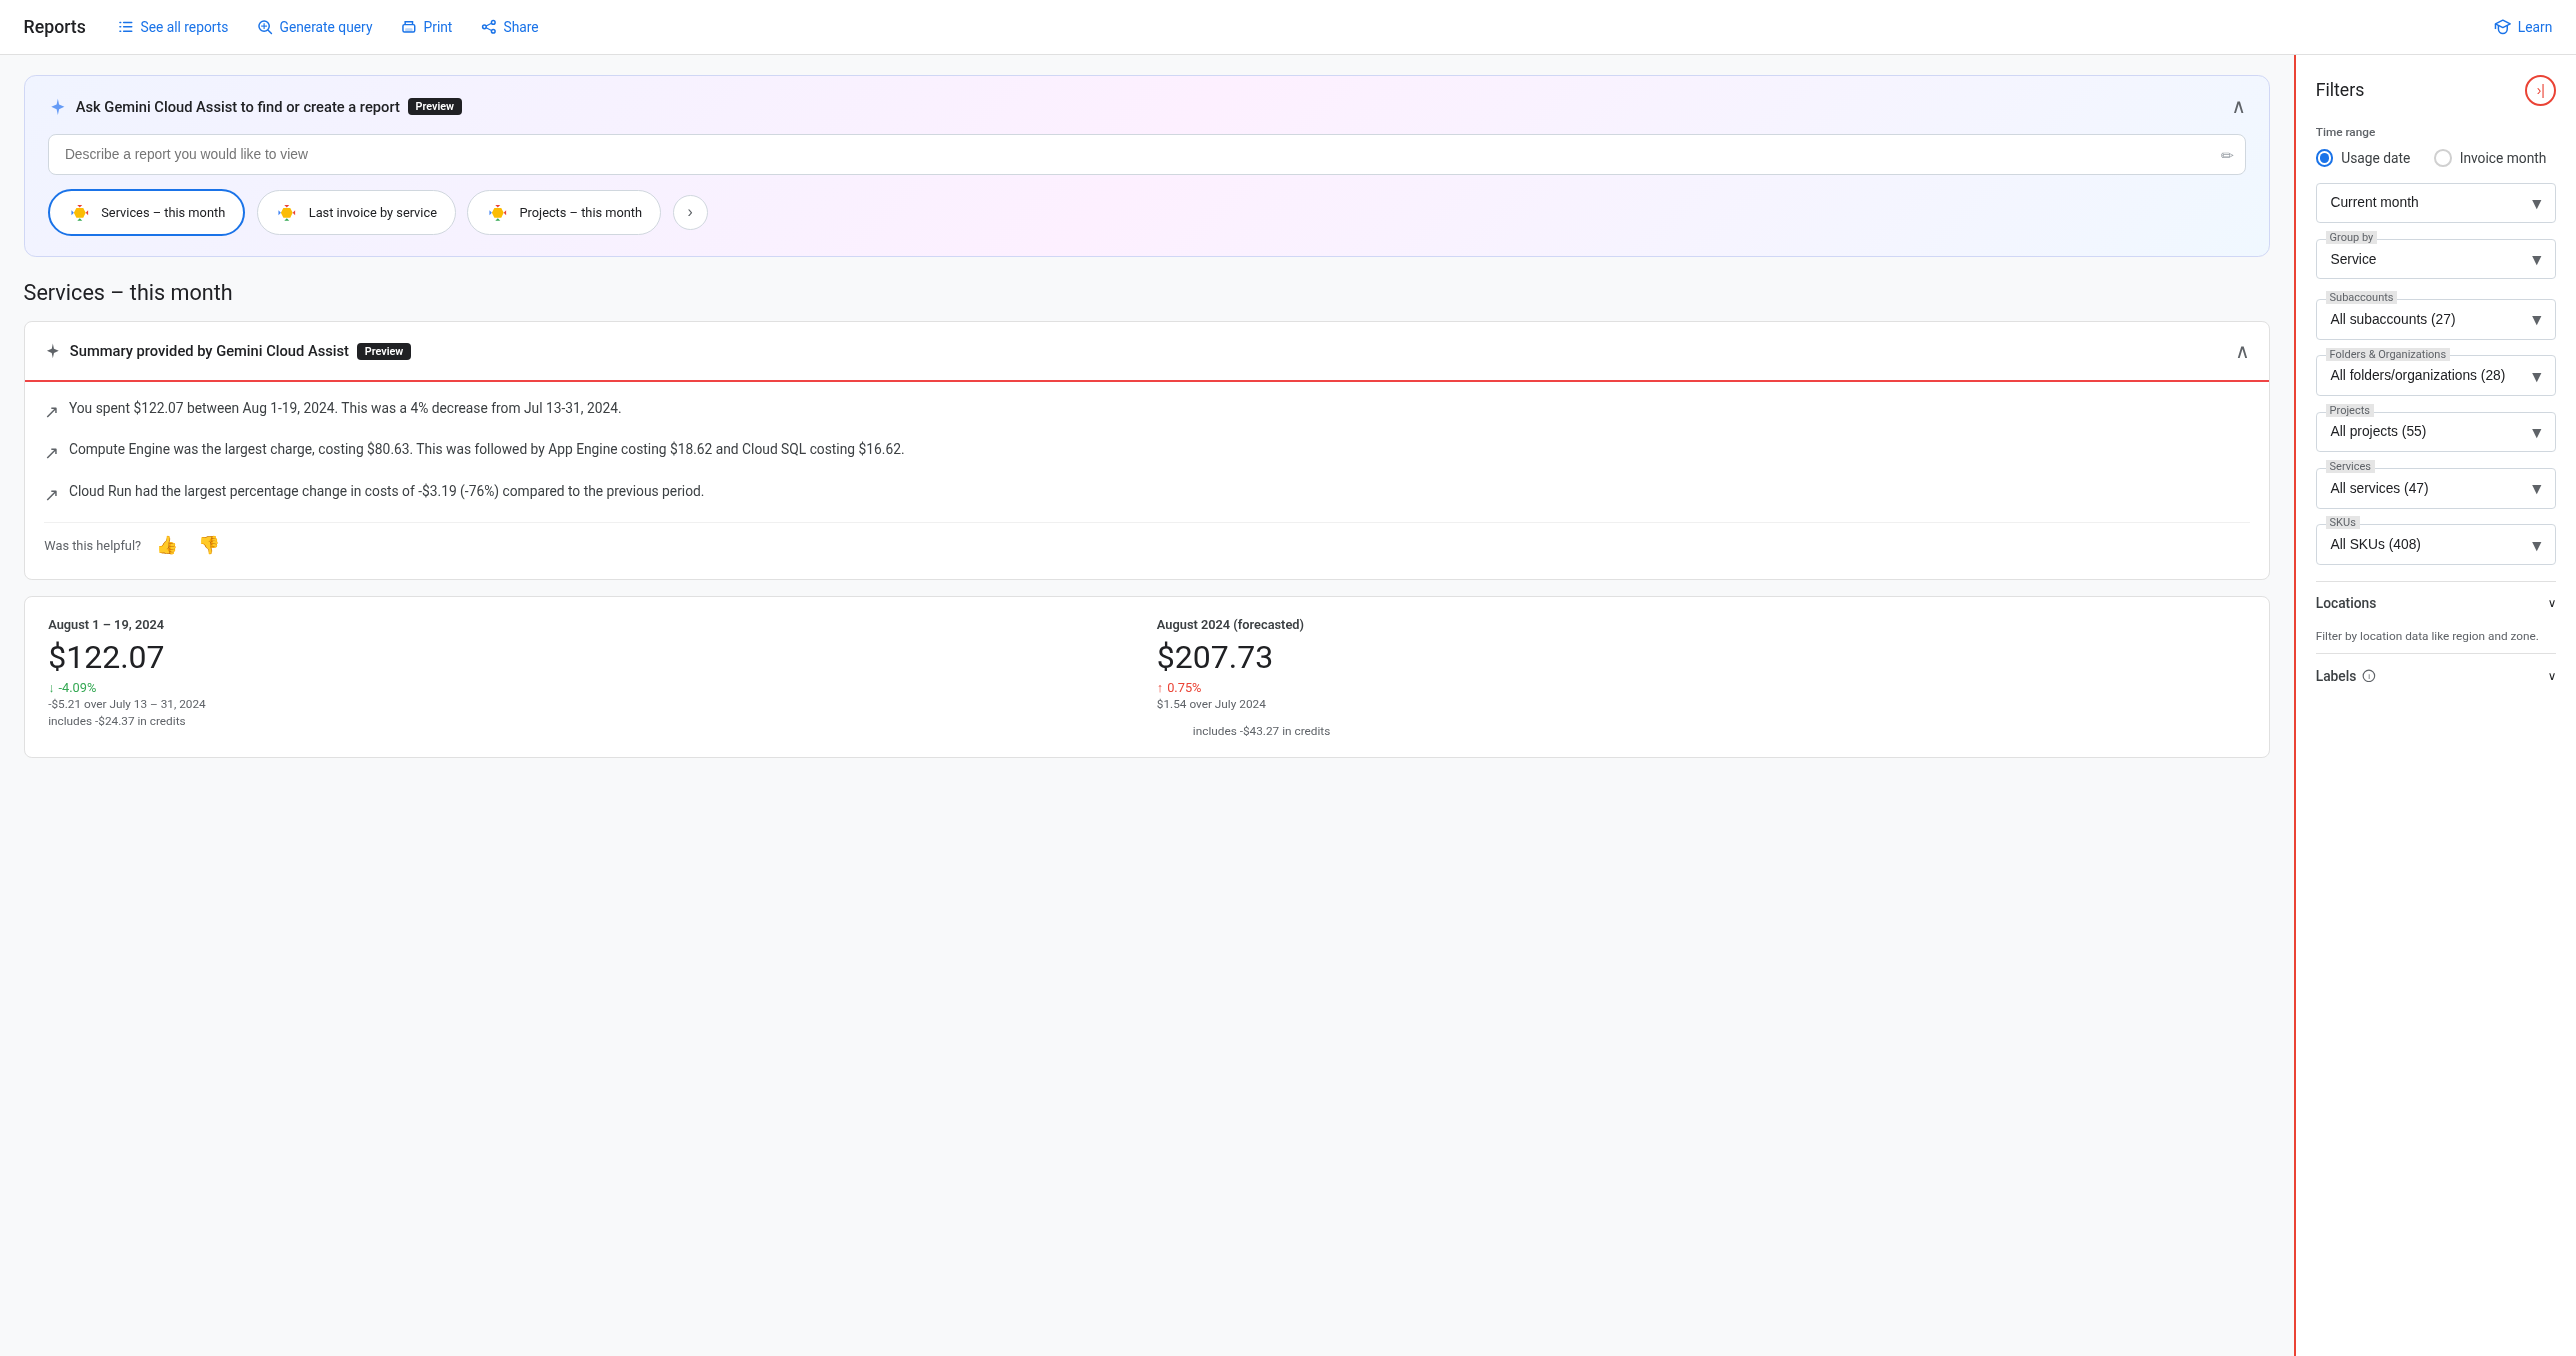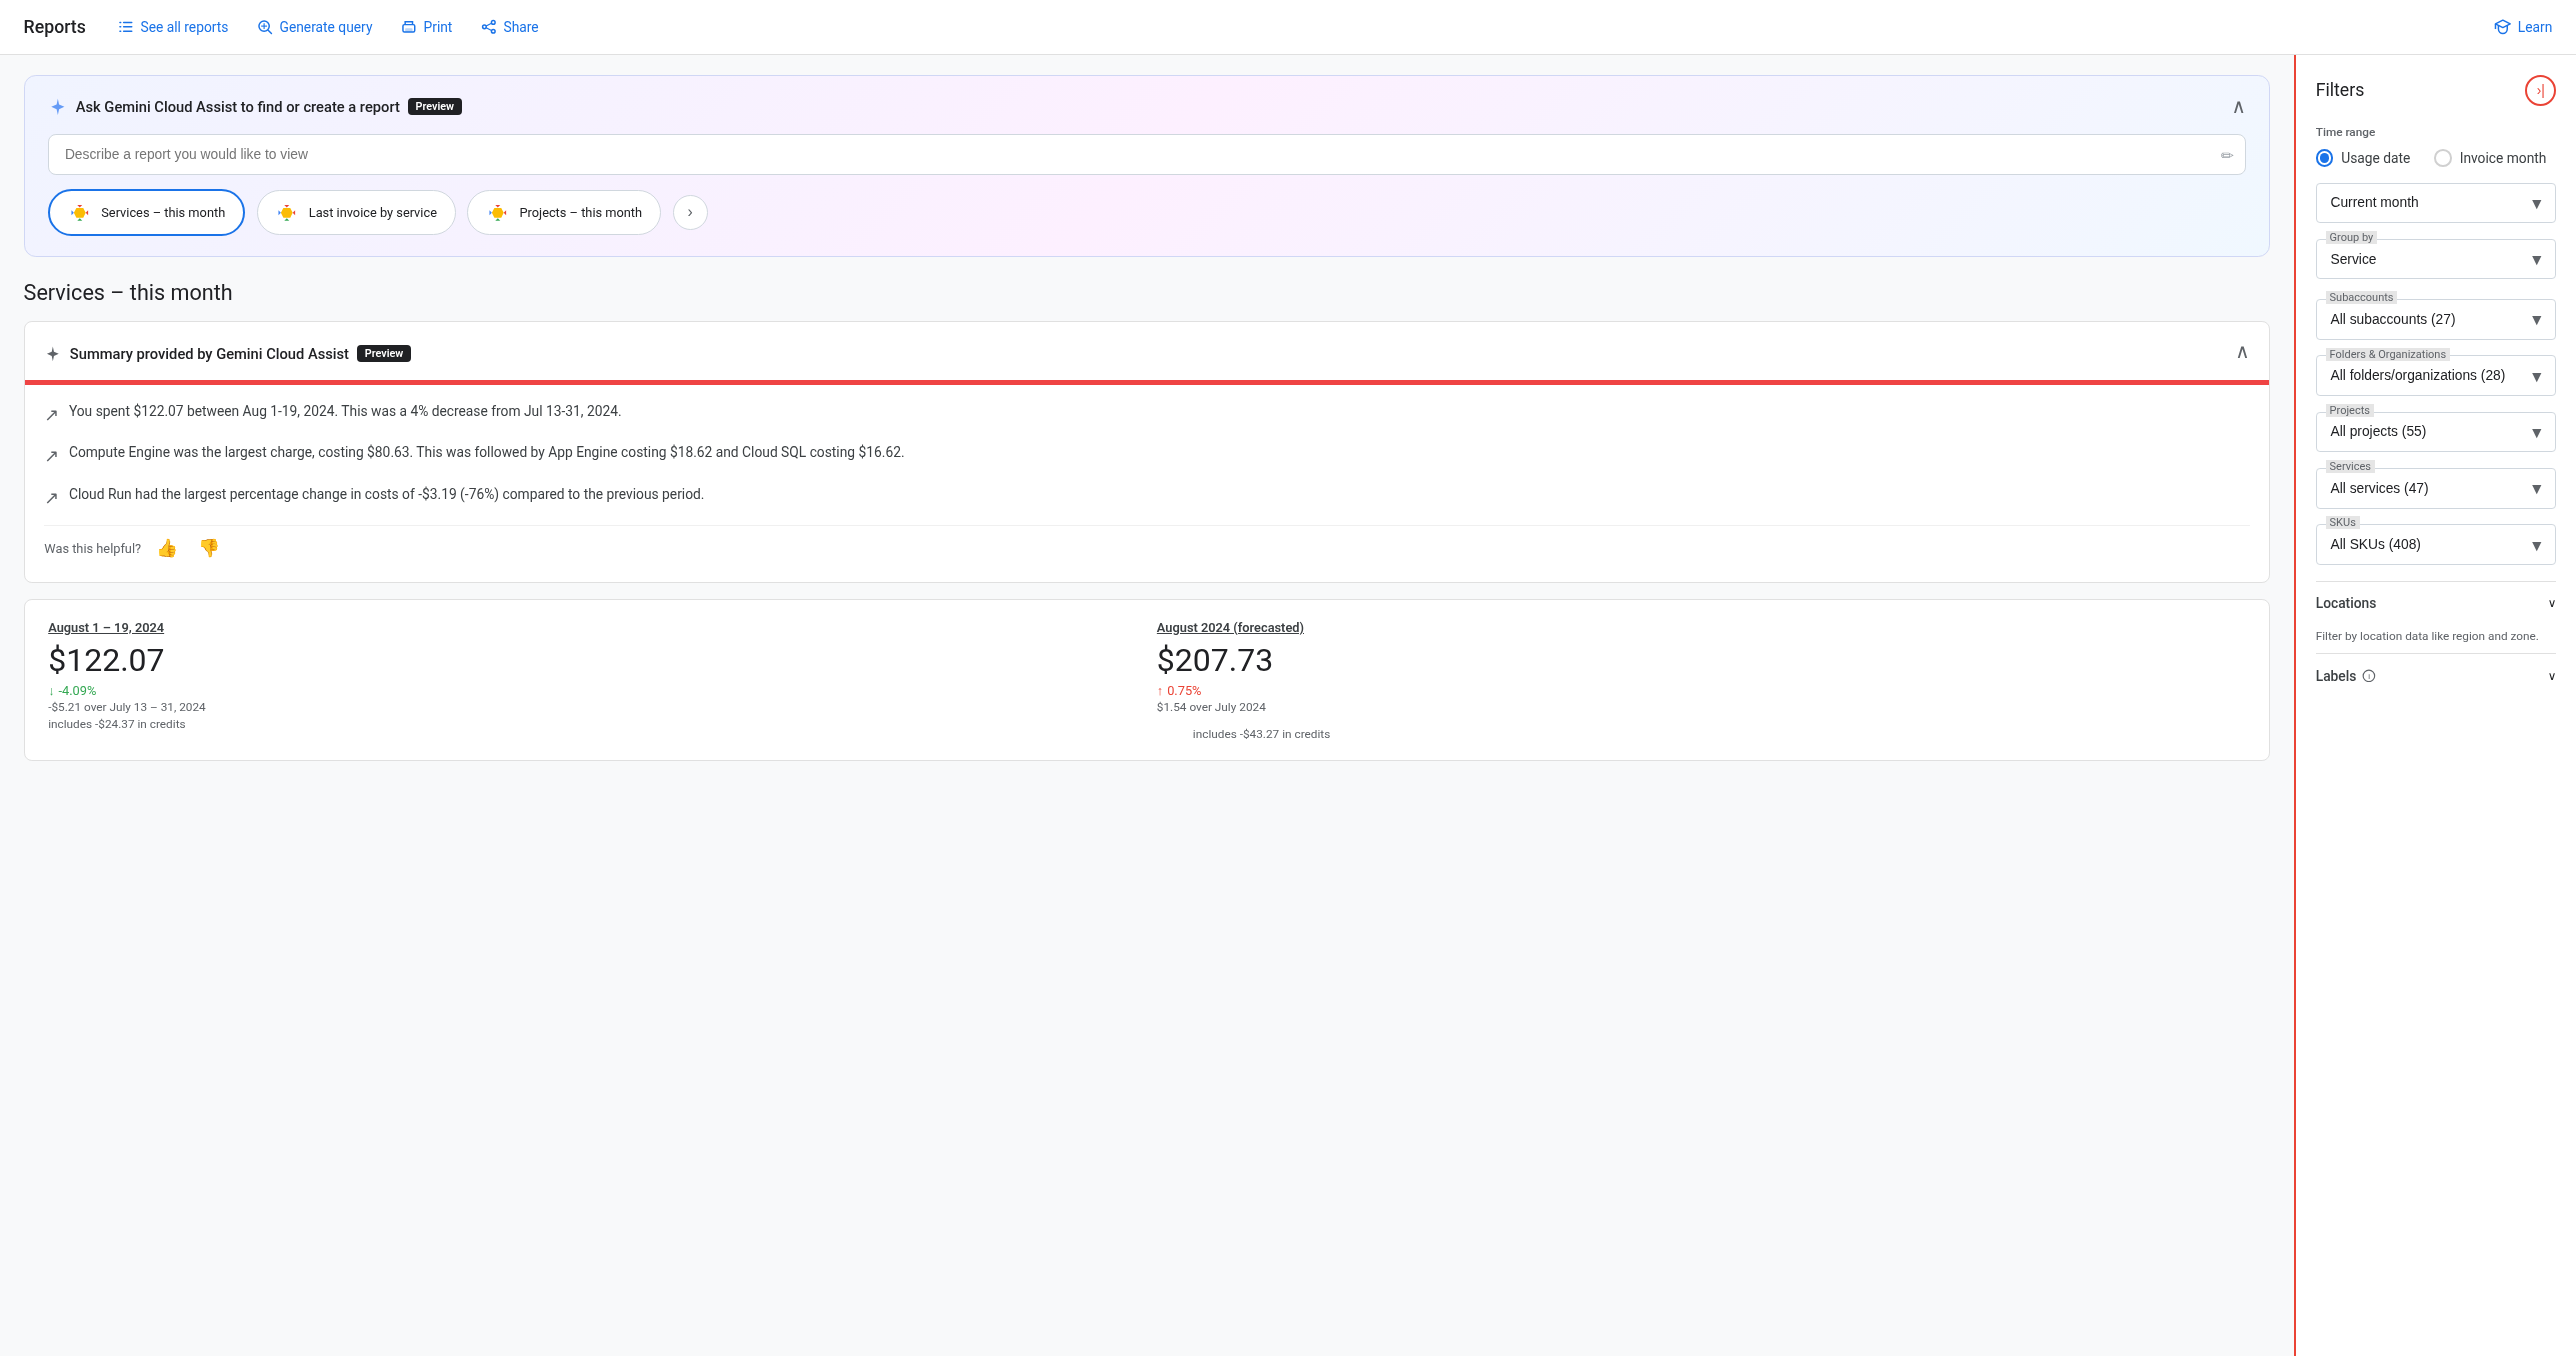--- a/index.html
+++ b/index.html
@@ -164,24 +164,24 @@
     .summary-card {
       background: #fff;
       border: 1px solid #e0e0e0;
       border-radius: 7.9px;
       padding: 0;
       margin-bottom: 15.7px;
       overflow: hidden;
     }
     .summary-header {
       display: flex;
-      align-items: flex-end;
+      align-items: center;
       justify-content: space-between;
       padding: 17.7px 19.7px;
-      border-bottom: 5px solid #ef4444;
+      border-bottom: 2px solid #ef4444;
     }
     .summary-title-row {
       display: flex;
       align-items: center;
       gap: 7.9px;
       font-size: 14.7px;
       font-weight: 500;
     }
     .summary-body {
       padding: 15.7px 19.7px 19.7px 19.7px;
@@ -229,21 +229,20 @@
       display: grid;
       grid-template-columns: 1fr 1fr;
       gap: 19.7px;
     }
     .stat-block {}
     .stat-label {
       font-size: 12.8px;
       font-weight: 600;
       color: #3c4043;
       margin-bottom: 5.9px;
-      text-decoration: underline;
     }
     .stat-amount {
       font-size: 32px;
       font-weight: 400;
       color: #202124;
       margin-bottom: 3.9px;
     }
     .stat-delta {
       font-size: 12.8px;
       display: flex;

